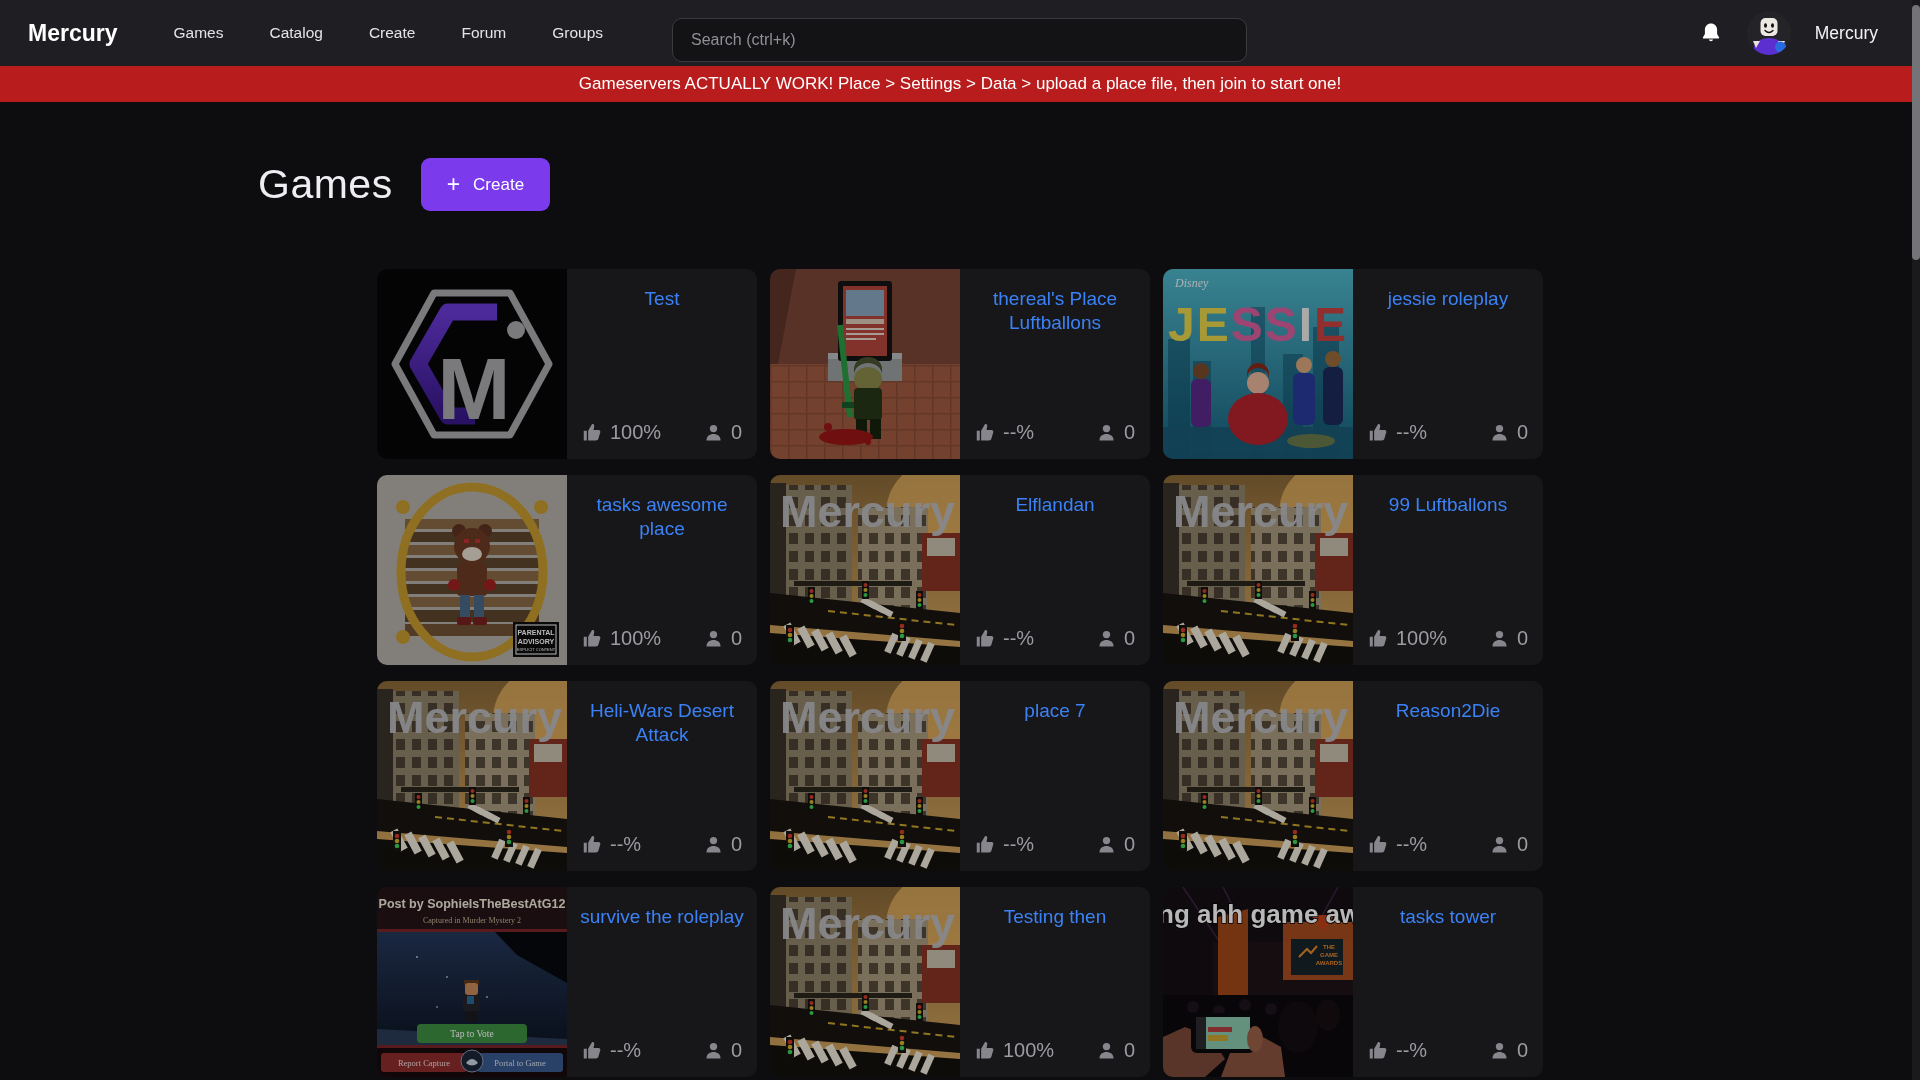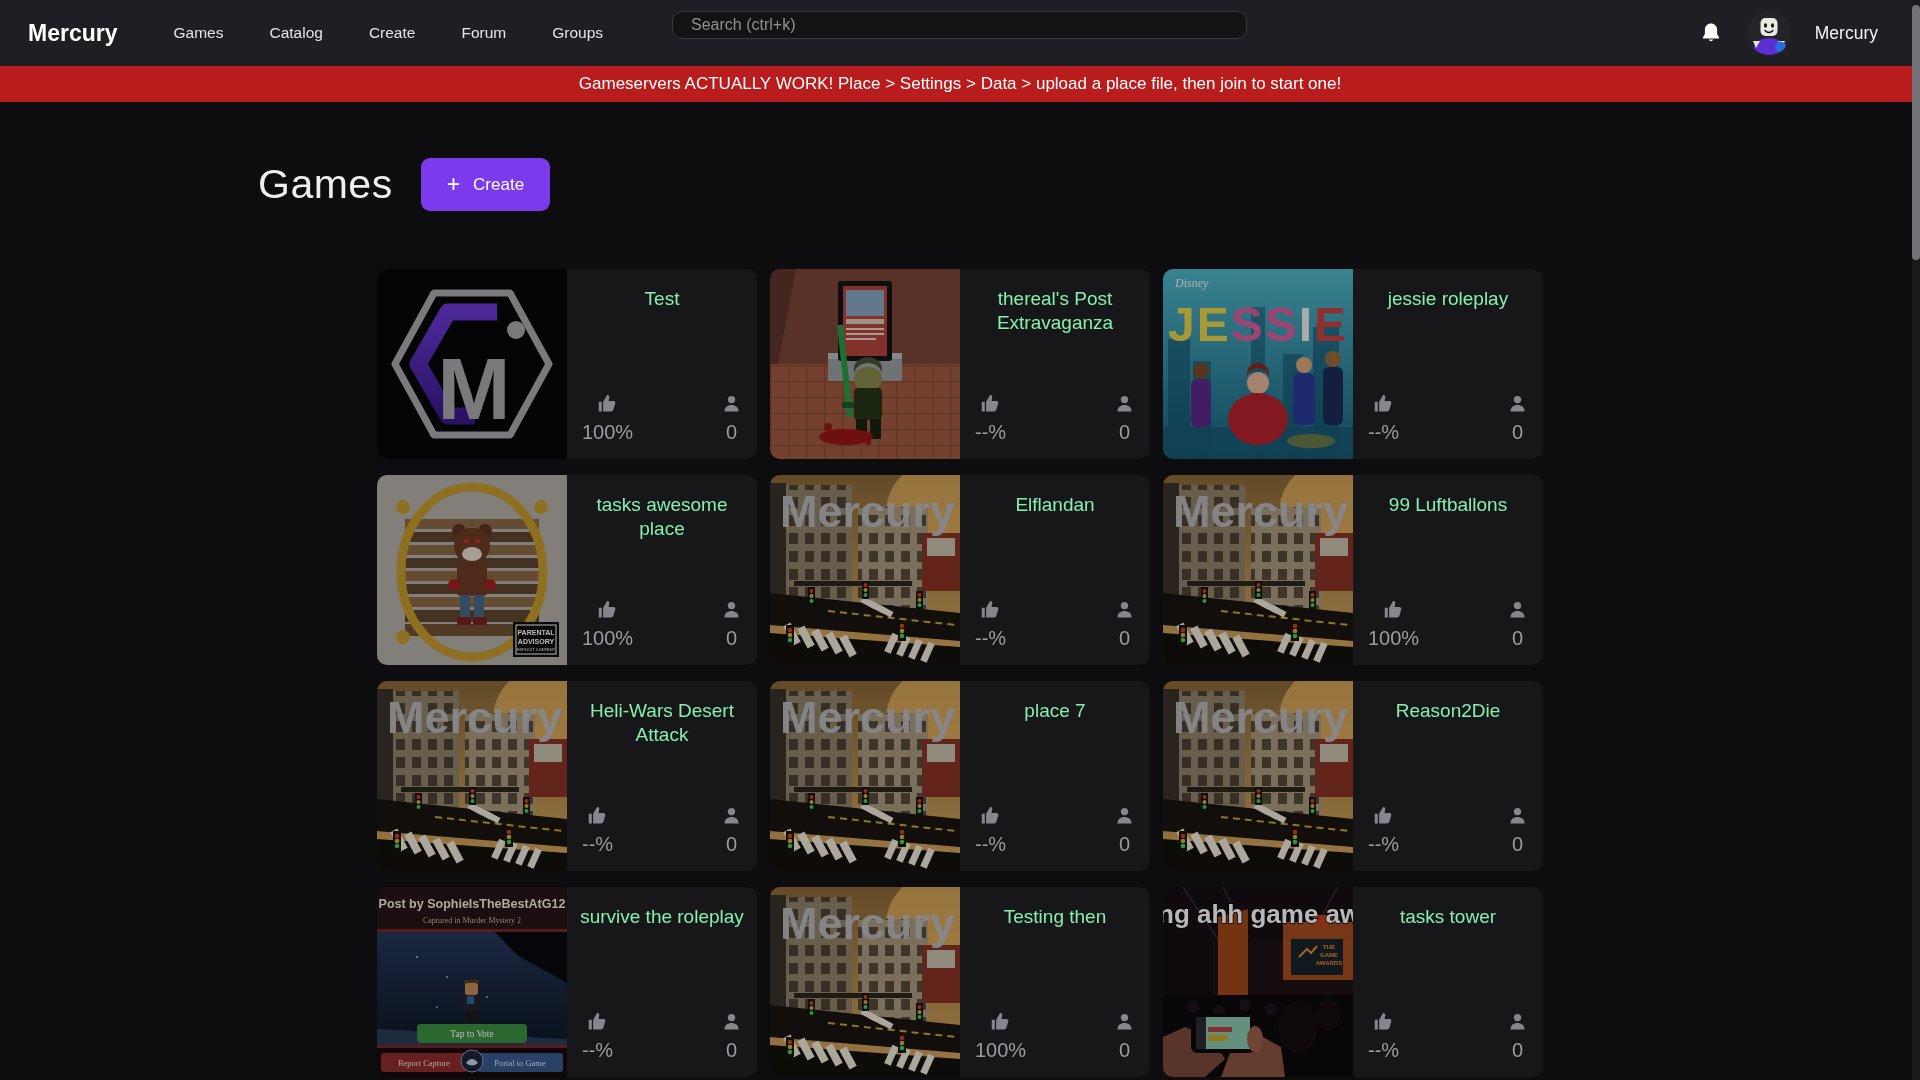--- a/index.html
+++ b/index.html
@@ -5,21 +5,21 @@
   * { margin:0; padding:0; box-sizing:border-box; }
   html,body { width:1920px; height:1080px; overflow:hidden; background:#0d0d0f;
     font-family:"Liberation Sans", sans-serif; }
 
   
   .topnav { position:relative; height:66px; background:#1f1f23; display:flex;
     align-items:center; padding:0 28px; }
   .brand { color:#ffffff; font-size:23px; font-weight:700; margin-right:56px; cursor:pointer; }
   .nav-links { display:flex; align-items:center; gap:46px; }
   .nav-link { color:#e3e3e8; font-size:15.5px; cursor:pointer; }
-  .search-wrap { position:absolute; left:672px; top:11px; width:575px; height:28px; }
+  .search-wrap { position:absolute; left:672px; top:18px; width:575px; height:44px; }
   .search-input { width:100%; height:100%; background:#131316; border:1px solid #3a3a3f;
     border-radius:10px; color:#cfcfd4; font-size:16px; padding:0 18px; outline:none;
     font-family:"Liberation Sans", sans-serif; }
   .search-input::placeholder { color:#8f8f95; }
   .nav-right { margin-left:auto; display:flex; align-items:center; gap:24px; padding-right:14px; }
   .bell { width:24px; height:24px; cursor:pointer; }
   .avatar { width:44px; height:44px; border-radius:50%; overflow:hidden; background:#26262b;
     cursor:pointer; flex:none; }
   .username { color:#f2f2f5; font-size:17.5px; cursor:pointer; }
 
@@ -36,24 +36,24 @@
   .create-plus { font-size:23px; font-weight:400; line-height:1; }
 
   
   .grid { width:1166px; margin:58px auto 0; display:grid;
     grid-template-columns:repeat(3,380px); gap:16px 13px; }
   .card { width:380px; height:190px; background:#17171a; border-radius:10px; display:flex;
     overflow:hidden; cursor:pointer; }
   .thumb { width:190px; height:216px; flex:none; filter:brightness(0.72); }
   .thumb svg { display:block; }
   .info { flex:1; position:relative; padding:18px 10px 0; }
-  .gtitle { text-align:center; color:#86efac; font-size:19px; line-height:1.25; }
+  .gtitle { text-align:center; color:#3b82f6; font-size:19px; line-height:1.25; }
   .stats { position:absolute; left:15px; right:15px; bottom:15px; display:flex;
     justify-content:space-between; align-items:center; color:#9b9ba1; font-size:20px; }
-  .stat { display:flex; align-items:center; gap:7px;flex-direction:column; }
+  .stat { display:flex; align-items:center; gap:7px; }
   .stat svg { width:21px; height:21px; fill:#86868c; }
 
   
   .scrollbar { position:fixed; top:0; right:0; width:8px; height:1080px; background:#1a1a1d; }
   .scroll-thumb { position:absolute; top:5px; left:0; width:8px; height:255px;
     background:#737378; border-radius:4px; }
 </style>
 </head>
 <body>
 
@@ -167,21 +167,21 @@
   <path d="M84,106 a14,12 0 0 1 28,0 l0,-6 a14,12 0 0 0 -28,0 z" fill="#4a5230"></path>
   <rect x="84" y="119" width="28" height="32" rx="4" fill="#253618"></rect>
   <rect x="86" y="150" width="11" height="20" fill="#16220e"></rect>
   <rect x="100" y="150" width="11" height="20" fill="#16220e"></rect>
   <ellipse cx="76" cy="168" rx="27" ry="8" fill="#9a1515"></ellipse>
   <circle cx="58" cy="158" r="4" fill="#9a1515"></circle>
           <circle cx="98" cy="173" r="3" fill="#9a1515"></circle>
 </svg>
       </div>
       <div class="info">
-        <div class="gtitle">thereal's Post Extravaganza</div>
+        <div class="gtitle">thereal's Place Luftballons</div>
         <div class="stats">
           <span class="stat">
             <svg viewBox="0 0 24 24">
               <path d="M2 10h3.5v11H2zm5 11V10l4.2-7.2c.2-.4.7-.6 1.1-.5 1.2.2 2 1.4 1.7 2.6L13.2 9H19c1.3 0 2.3 1.3 1.9 2.6l-2.1 7.2c-.3 1.3-1.5 2.2-2.9 2.2z"></path>
             </svg>
             <span>--%</span>
           </span>
           <span class="stat">
             <svg viewBox="0 0 24 24">
               <circle cx="12" cy="7.5" r="4.2"></circle>

